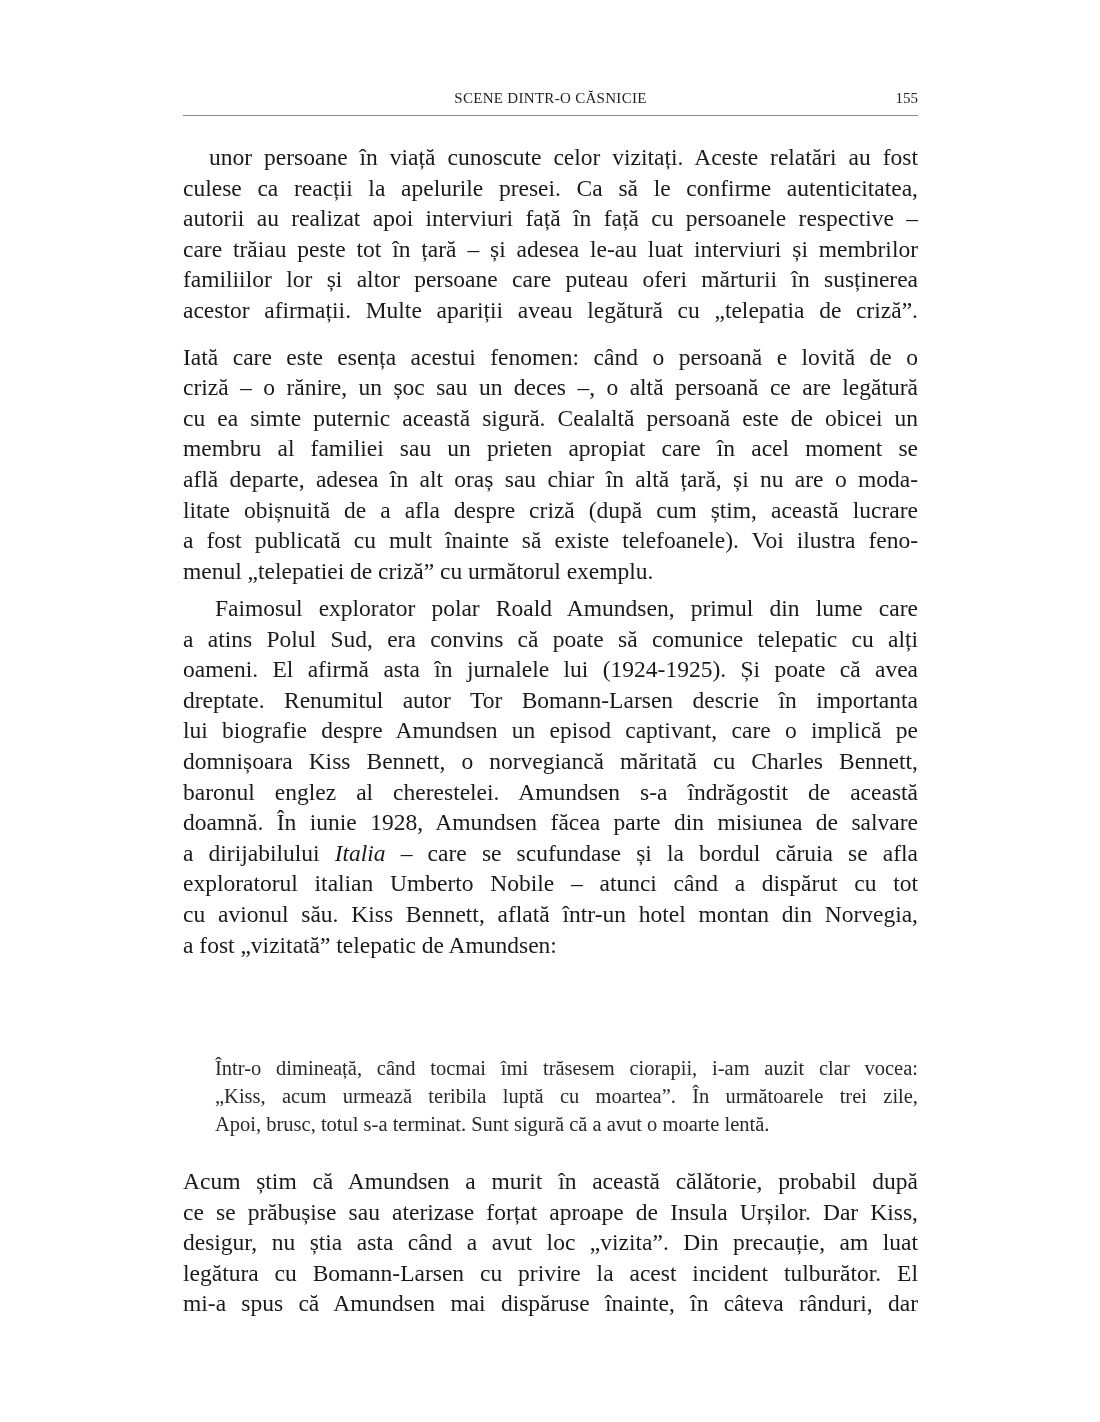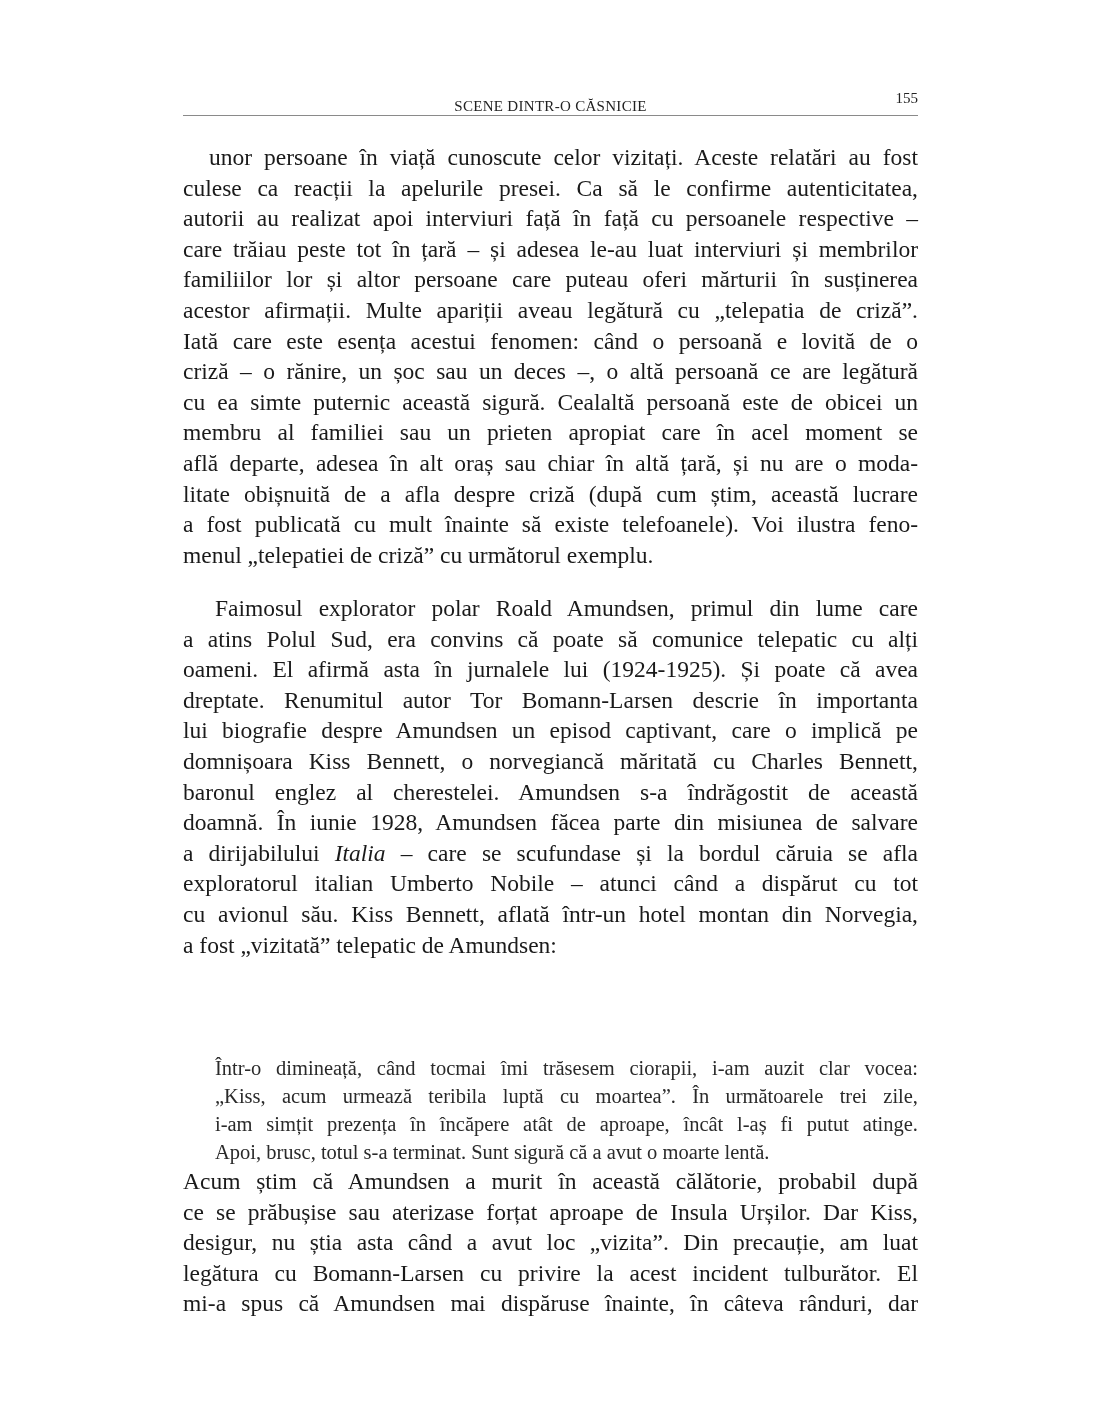--- a/index.html
+++ b/index.html
@@ -1,19 +1,19 @@
 <!DOCTYPE html>
 <html><head>
 <meta charset="utf-8">
 <style>
   html, body { margin: 0; padding: 0; background: #ffffff; }
   body { width: 1100px; height: 1422px; position: relative; overflow: hidden; }
   .page { position: absolute; left: 183px; top: 0; width: 735px; }
   .running-head { position: absolute; top: 90px; left: 0; width: 735px; height: 24px; }
-  .rh-title { position: absolute; left: 0; width: 735px; text-align: center; top: 8px;
+  .rh-title { position: absolute; left: 0; width: 735px; text-align: center; top: 0;
     font-family: "Liberation Serif", serif; font-size: 15px; letter-spacing: 0.3px; color: #222; }
   .rh-page { position: absolute; right: 0; top: 0;
     font-family: "Liberation Serif", serif; font-size: 15px; color: #222; }
   .rh-rule { position: absolute; top: 115px; left: 0; width: 735px; height: 0; border-top: 1px solid #8a8a8a; }
   .text { position: absolute; left: 0; width: 735px; font-family: "Liberation Serif", serif; color: #1a1a1a; }
   .line { display: block; height: 30.6px; line-height: 30.6px; font-size: 23.5px;
     text-align: justify; text-align-last: justify; white-space: nowrap; overflow: visible; }
   .line.last { text-align-last: left; }
   .line.indent { padding-left: 32px; }
   .quote { position: absolute; left: 32px; width: 703px; font-family: "Liberation Serif", serif; color: #2a2a2a; }
@@ -33,21 +33,21 @@
   </div>
   <div class="rh-rule"></div>
 
   <div class="text" style="top:142px;">
     <div class="line" style="white-space: nowrap; margin-left: 26px;">unor persoane în viață cunoscute celor vizitați. Aceste relatări au fost</div>
     <div class="line" style="white-space: nowrap;">culese ca reacții la apelurile presei. Ca să le confirme autenticitatea,</div>
     <div class="line" style="white-space: nowrap;">autorii au realizat apoi interviuri față în față cu persoanele respective –</div>
     <div class="line" style="white-space: nowrap;">care trăiau peste tot în țară – și adesea le-au luat interviuri și membrilor</div>
     <div class="line" style="white-space: nowrap;">familiilor lor și altor persoane care puteau oferi mărturii în susținerea</div>
     <div class="line" style="white-space: nowrap;">acestor afirmații. Multe apariții aveau legătură cu „telepatia de criză”.</div>
-    <div class="line" style="white-space: nowrap;">Iată care este esența acestui fenomen: când o persoană e lovită de o</div>
+    <div class="line" style="white-space: nowrap; margin-top: 16px;">Iată care este esența acestui fenomen: când o persoană e lovită de o</div>
     <div class="line" style="white-space: nowrap;">criză – o rănire, un șoc sau un deces –, o altă persoană ce are legătură</div>
     <div class="line" style="white-space: nowrap;">cu ea simte puternic această sigură. Cealaltă persoană este de obicei un</div>
     <div class="line" style="white-space: nowrap;">membru al familiei sau un prieten apropiat care în acel moment se</div>
     <div class="line" style="white-space: nowrap;">află departe, adesea în alt oraș sau chiar în altă țară, și nu are o moda-</div>
     <div class="line" style="white-space: nowrap;">litate obișnuită de a afla despre criză (după cum știm, această lucrare</div>
     <div class="line" style="white-space: nowrap;">a fost publicată cu mult înainte să existe telefoanele). Voi ilustra feno-</div>
     <div class="line last">menul „telepatiei de criză” cu următorul exemplu.</div>
   </div>
 
   <div class="text" style="top:593px;">
@@ -61,21 +61,20 @@
     <div class="line" style="white-space: nowrap;">doamnă. În iunie 1928, Amundsen făcea parte din misiunea de salvare</div>
     <div class="line" style="white-space: nowrap; letter-spacing: -0.00022007px;"><span>a dirijabilului</span> <em>Italia</em> <span>– care se scufundase și la bordul căruia se afla</span></div>
     <div class="line" style="white-space: nowrap;">exploratorul italian Umberto Nobile – atunci când a dispărut cu tot</div>
     <div class="line" style="white-space: nowrap;">cu avionul său. Kiss Bennett, aflată într-un hotel montan din Norvegia,</div>
     <div class="line last">a fost „vizitată” telepatic de Amundsen:</div>
   </div>
 
   <div class="quote" style="top:1010px;">
     <div class="qline" style="white-space: nowrap; margin-top: 44px;">Într-o dimineață, când tocmai îmi trăsesem ciorapii, i-am auzit clar vocea:</div>
     <div class="qline" style="white-space: nowrap;">„Kiss, acum urmează teribila luptă cu moartea”. În următoarele trei zile,</div>
-    <div class="qline" style="white-space: nowrap;">i-am simțit prezența în încăpere atât de aproape, încât l-aș fi putut atinge.</div>
     <div class="qline last">Apoi, brusc, totul s-a terminat. Sunt sigură că a avut o moarte lentă.</div>
   </div>
 
   <div class="text" style="top:1166px;">
     <div class="line" style="white-space: nowrap;">Acum știm că Amundsen a murit în această călătorie, probabil după</div>
     <div class="line" style="white-space: nowrap;">ce se prăbușise sau aterizase forțat aproape de Insula Urșilor. Dar Kiss,</div>
     <div class="line" style="white-space: nowrap;">desigur, nu știa asta când a avut loc „vizita”. Din precauție, am luat</div>
     <div class="line" style="white-space: nowrap;">legătura cu Bomann-Larsen cu privire la acest incident tulburător. El</div>
     <div class="line" style="white-space: nowrap;">mi-a spus că Amundsen mai dispăruse înainte, în câteva rânduri, dar</div>
   </div>

